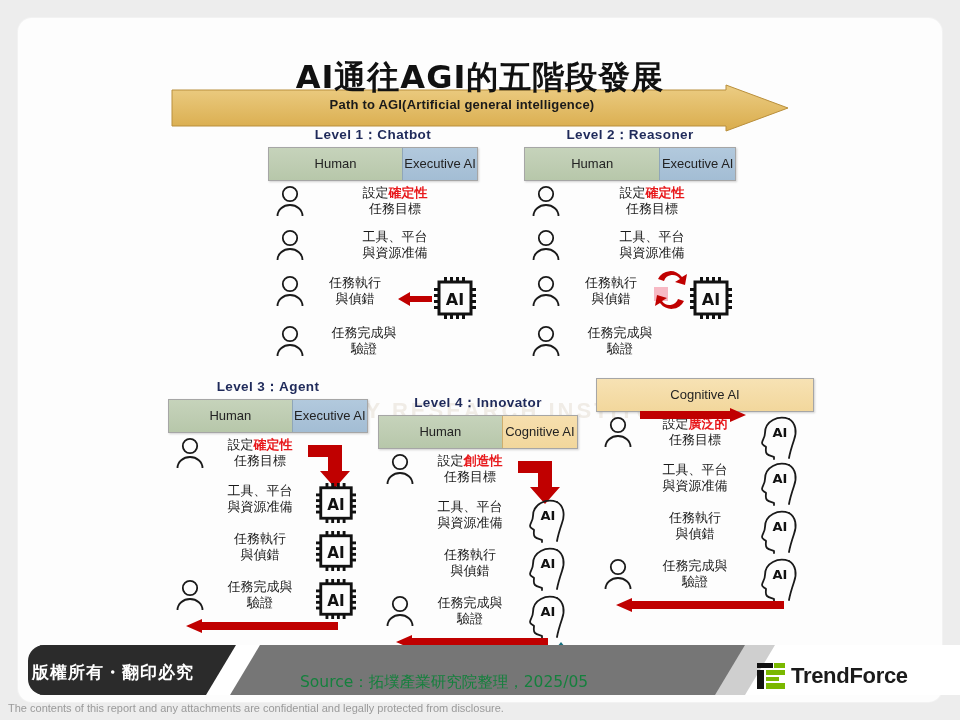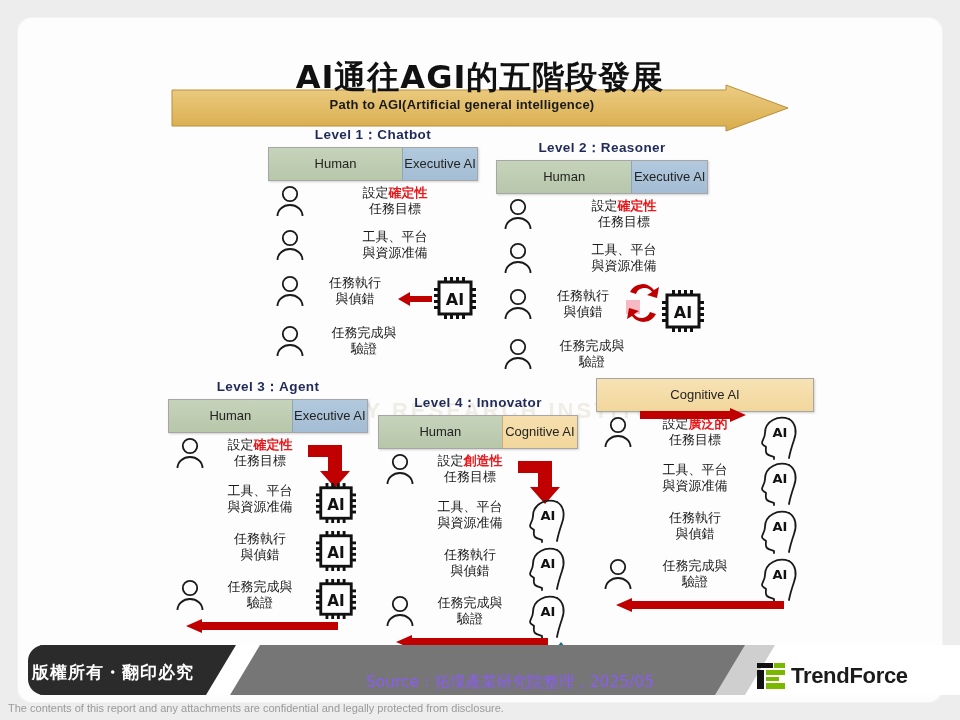--- a/index.html
+++ b/index.html
@@ -82,22 +82,22 @@
     font-family:"DejaVu Sans","Liberation Sans",sans-serif;z-index:7;
   }
   
   #footbar{position:absolute;left:0;top:645px;width:960px;height:50px;z-index:9;}
   #copy-txt{
     position:absolute;left:32px;top:661px;z-index:11;
     font-size:17px;font-weight:bold;color:#fff;letter-spacing:1px;
     font-family:"DejaVu Sans","Liberation Sans",sans-serif;
   }
   #source-txt{
-    position:absolute;left:300px;top:672px;width:420px;text-align:center;z-index:11;
-    font-size:15.5px;color:#8b5cf6;
+    position:absolute;left:300px;top:672px;width:420px;z-index:11;
+    font-size:15.5px;color:#15803d;
     font-family:"DejaVu Sans","Liberation Sans",sans-serif;
   }
   #tf-logo{position:absolute;left:757px;top:663px;z-index:12;display:flex;align-items:center;gap:6px;}
   #tf-name{font-size:22px;font-weight:bold;color:#1b1b1b;letter-spacing:-.3px;}
   #disclaimer{
     position:absolute;left:8px;top:702px;z-index:11;
     font-size:11px;color:#9a9a9a;
     font-family:"Liberation Sans",sans-serif;
   }
 </style>
@@ -197,21 +197,21 @@
           <svg width="30" height="32" viewBox="0 0 30 32">
               <circle cx="15" cy="9" r="7.2" fill="none" stroke="#1a1a1a" stroke-width="1.8"></circle>
               <path d="M2.5 31 a12.5 11 0 0 1 25 0" fill="none" stroke="#1a1a1a" stroke-width="1.8"></path>
             </svg>
         </span>
         <span class="rtext" style="flex:0 0 104px">任務完成與<br>驗證</span>
       </div>
     </div>
   </div>
 
-  <div class="level" id="lv2" style="left:478px;top:108px;width:212px;margin-top:13px;">
+  <div class="level" id="lv2" style="left:506px;top:108px;width:212px;">
     <div class="lvl-title">Level 2：Reasoner</div>
     <div class="hdr">
       <div class="cell c-human" style="flex:1 1 64%">Human</div>
       <div class="cell c-exec" style="flex:1 1 36%">Executive AI</div>
     </div>
     <div class="rows">
       <div class="row" style="height:44px">
         <span class="person">
           <svg width="30" height="32" viewBox="0 0 30 32">
               <circle cx="15" cy="9" r="7.2" fill="none" stroke="#1a1a1a" stroke-width="1.8"></circle>

